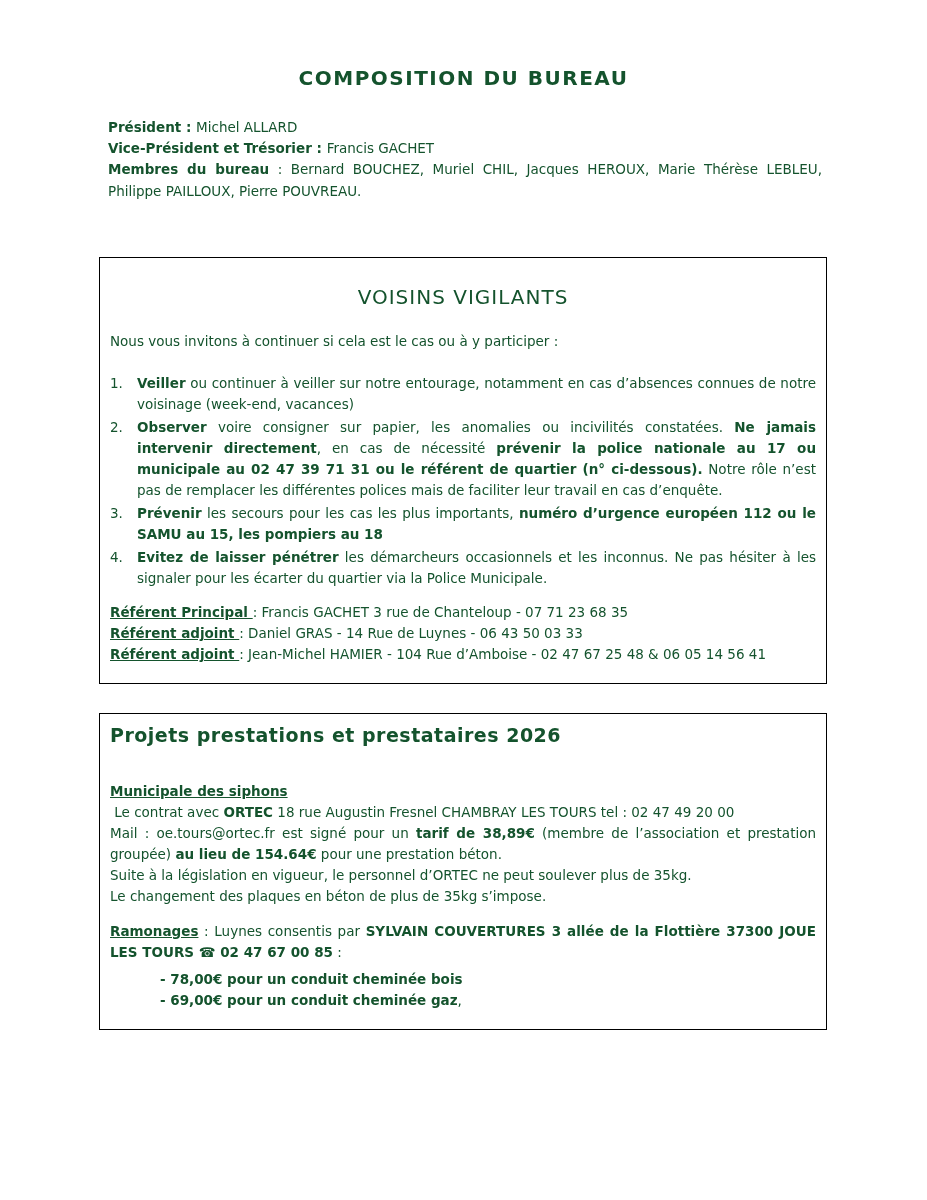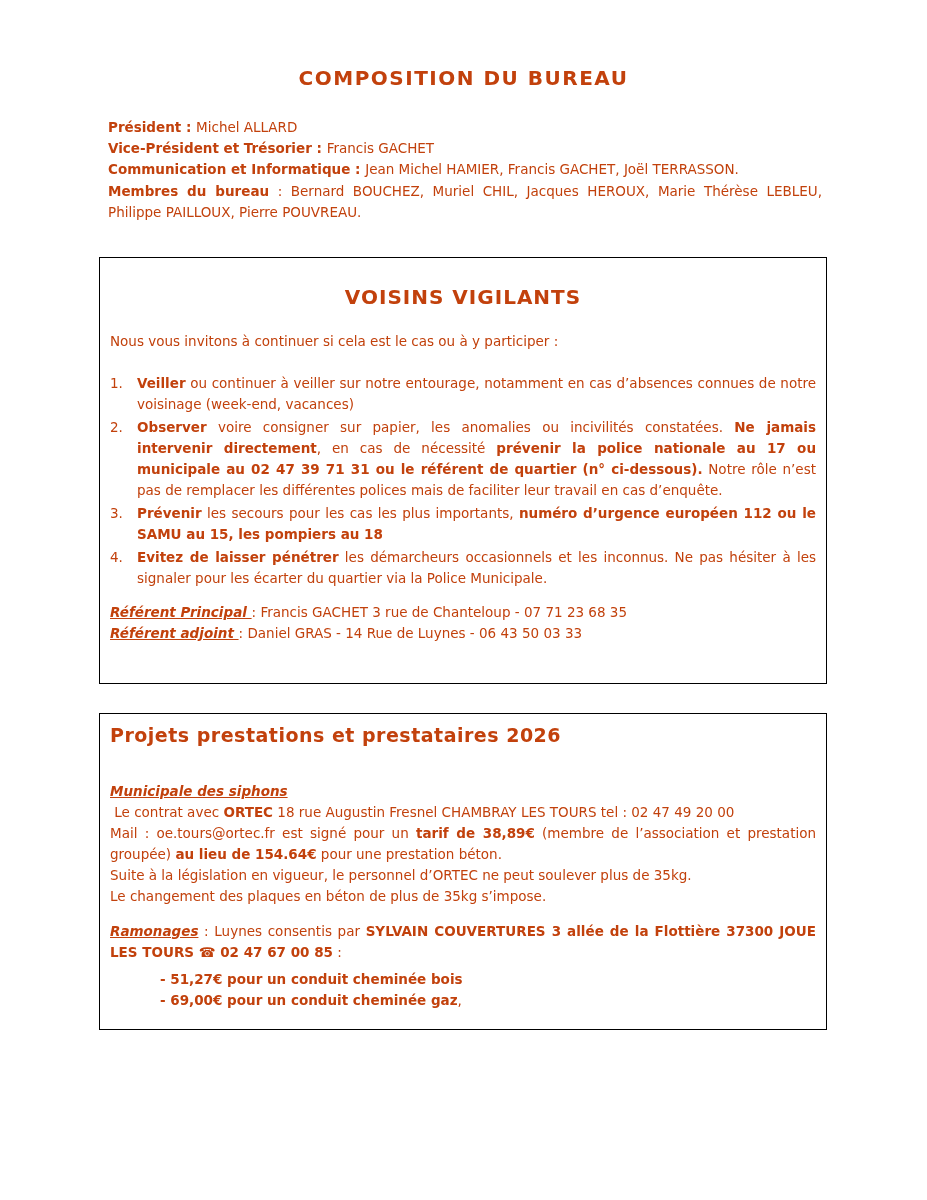--- a/index.html
+++ b/index.html
@@ -1,37 +1,37 @@
 <!DOCTYPE html>
 <html><head>
 <meta charset="utf-8">
 <style>
   html,body{margin:0;padding:0;background:#ffffff;}
   .page{
     position:relative;width:927px;height:1200px;background:#ffffff;
     font-family:"DejaVu Sans","Liberation Sans",sans-serif;
-    color:#c2410c;font-size:13.5px;line-height:21px;overflow:hidden;
+    color:#14532d;font-size:13.5px;line-height:21px;overflow:hidden;
   }
   .sb{font-weight:bold;}
-  .su{text-decoration:underline;font-style:italic;}
+  .su{text-decoration:underline;}
   .doc-title{
     position:absolute;top:66px;left:0;right:0;text-align:center;
     font-size:20px;font-weight:bold;letter-spacing:1.5px;line-height:24px;
   }
   .bureau{position:absolute;top:117px;left:108px;width:714px;line-height:21.2px;}
   .just{text-align:justify;}
   .pre{white-space:pre-wrap;}
   .box{
     position:absolute;left:99px;width:728px;box-sizing:border-box;
     border:1.5px solid #000;padding:0 10px;background:#ffffff;
   }
   .box1{top:257px;height:427px;}
   .box2{top:713px;height:317px;}
   .box-title{
-    margin-top:27px;text-align:center;font-size:20px;font-weight:bold;
+    margin-top:27px;text-align:center;font-size:20px;font-weight:normal;
     letter-spacing:1px;line-height:24px;
   }
   .box-title2{
     margin-top:8px;text-align:left;font-size:19px;font-weight:bold;
     letter-spacing:0.5px;line-height:26px;
   }
   .intro{margin-top:22px;}
   .vlist{margin-top:21px;}
   .li{display:flex;margin-bottom:2px;}
   .num{width:27px;flex:none;}
@@ -45,21 +45,20 @@
 </head>
 <body>
 
 <div class="page">
 
   <div class="doc-title">COMPOSITION DU BUREAU</div>
 
   <div class="bureau">
     <div class="line"><span class="sb">Président : </span><span>Michel ALLARD</span></div>
     <div class="line"><span class="sb">Vice-Président et Trésorier : </span><span>Francis GACHET</span></div>
-    <div class="line"><span class="sb">Communication et Informatique : </span><span>Jean Michel HAMIER, Francis GACHET, Joël TERRASSON.</span></div>
     <div class="line just"><span class="sb">Membres du bureau</span><span> : Bernard BOUCHEZ, Muriel CHIL, Jacques HEROUX, Marie Thérèse LEBLEU, Philippe PAILLOUX, Pierre POUVREAU.</span></div>
   </div>
 
   <div class="box box1">
     <div class="box-title">VOISINS VIGILANTS</div>
     <div class="intro">Nous vous invitons à continuer si cela est le cas ou à y participer :</div>
 
     <div class="vlist">
       <div class="li">
         <span class="num">1.</span>
@@ -75,33 +74,34 @@
       </div>
       <div class="li">
         <span class="num">4.</span>
         <div class="itext"><span class="sb">Evitez de laisser pénétrer</span><span> les démarcheurs occasionnels et les inconnus. Ne pas hésiter à les signaler pour les écarter du quartier via la Police Municipale.</span></div>
       </div>
     </div>
 
     <div class="refs">
       <div class="line"><span class="sb su">Référent Principal </span><span>: Francis GACHET 3 rue de Chanteloup - 07 71 23 68 35</span></div>
       <div class="line"><span class="sb su">Référent adjoint </span><span>: Daniel GRAS - 14 Rue de Luynes - 06 43 50 03 33</span></div>
+      <div class="line"><span class="sb su">Référent adjoint </span><span>: Jean-Michel HAMIER - 104 Rue d’Amboise - 02 47 67 25 48 &amp; 06 05 14 56 41</span></div>
     </div>
   </div>
 
   <div class="box box2">
     <div class="box-title2">Projets prestations et prestataires 2026</div>
 
     <div class="line siphons-heading"><span class="sb su">Municipale des siphons</span></div>
     <div class="line pre"><span> Le contrat avec </span><span class="sb">ORTEC</span><span> 18 rue Augustin Fresnel CHAMBRAY LES TOURS tel : 02 47 49 20 00</span></div>
     <div class="line just"><span>Mail : oe.tours@ortec.fr est signé pour un </span><span class="sb">tarif de 38,89€</span><span> (membre de l’association et prestation groupée) </span><span class="sb">au lieu de 154.64€</span><span> pour une prestation béton.</span></div>
     <div class="line"><span>Suite à la législation en vigueur, le personnel d’ORTEC ne peut soulever plus de 35kg.</span></div>
     <div class="line"><span>Le changement des plaques en béton de plus de 35kg s’impose.</span></div>
 
     <div class="line just ramonages"><span class="sb su">Ramonages</span><span> : Luynes consentis par </span><span class="sb">SYLVAIN COUVERTURES 3 allée de la Flottière 37300 JOUE LES TOURS ☎ 02 47 67 00 85</span><span> :</span></div>
 
     <div class="tarifs">
-      <div class="line tarif"><span class="sb">- 51,27€ pour un conduit cheminée bois</span></div>
+      <div class="line tarif"><span class="sb">- 78,00€ pour un conduit cheminée bois</span></div>
       <div class="line tarif"><span class="sb">- 69,00€ pour un conduit cheminée gaz</span><span>,</span></div>
     </div>
   </div>
 
 </div>
 
 </body></html>

